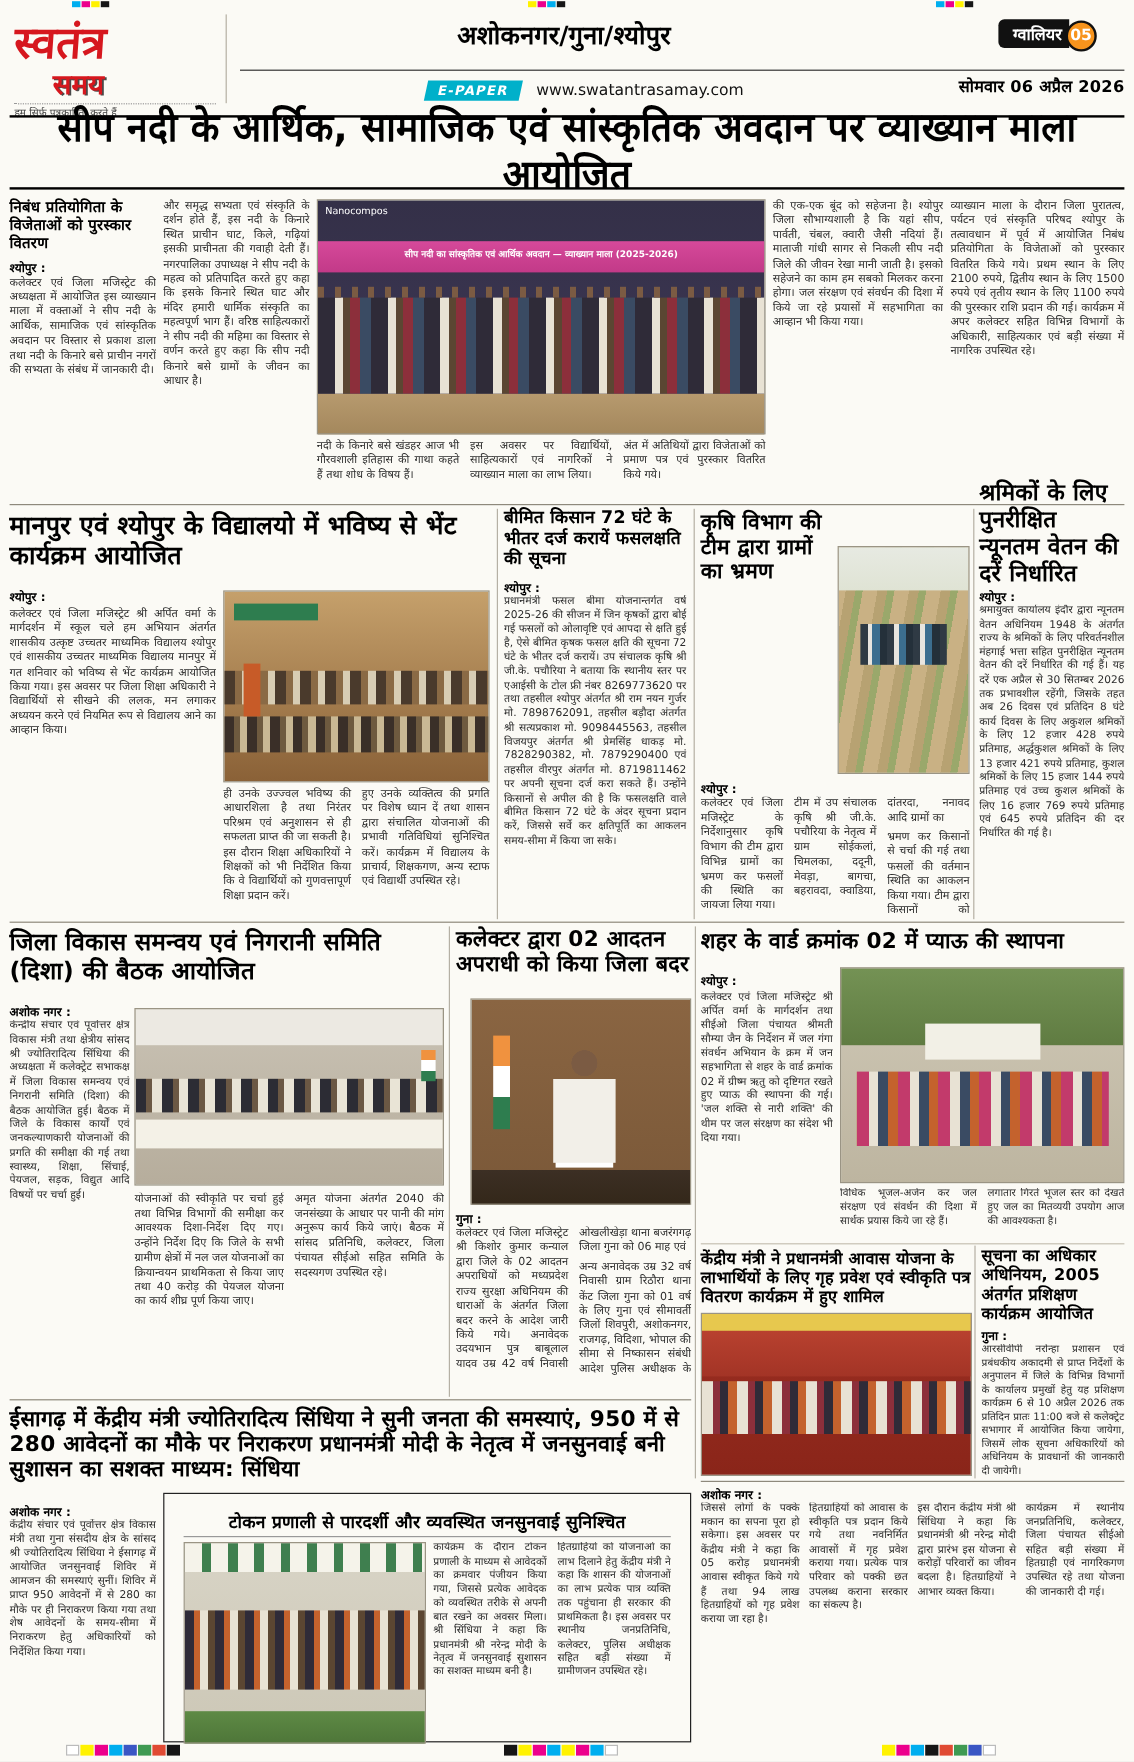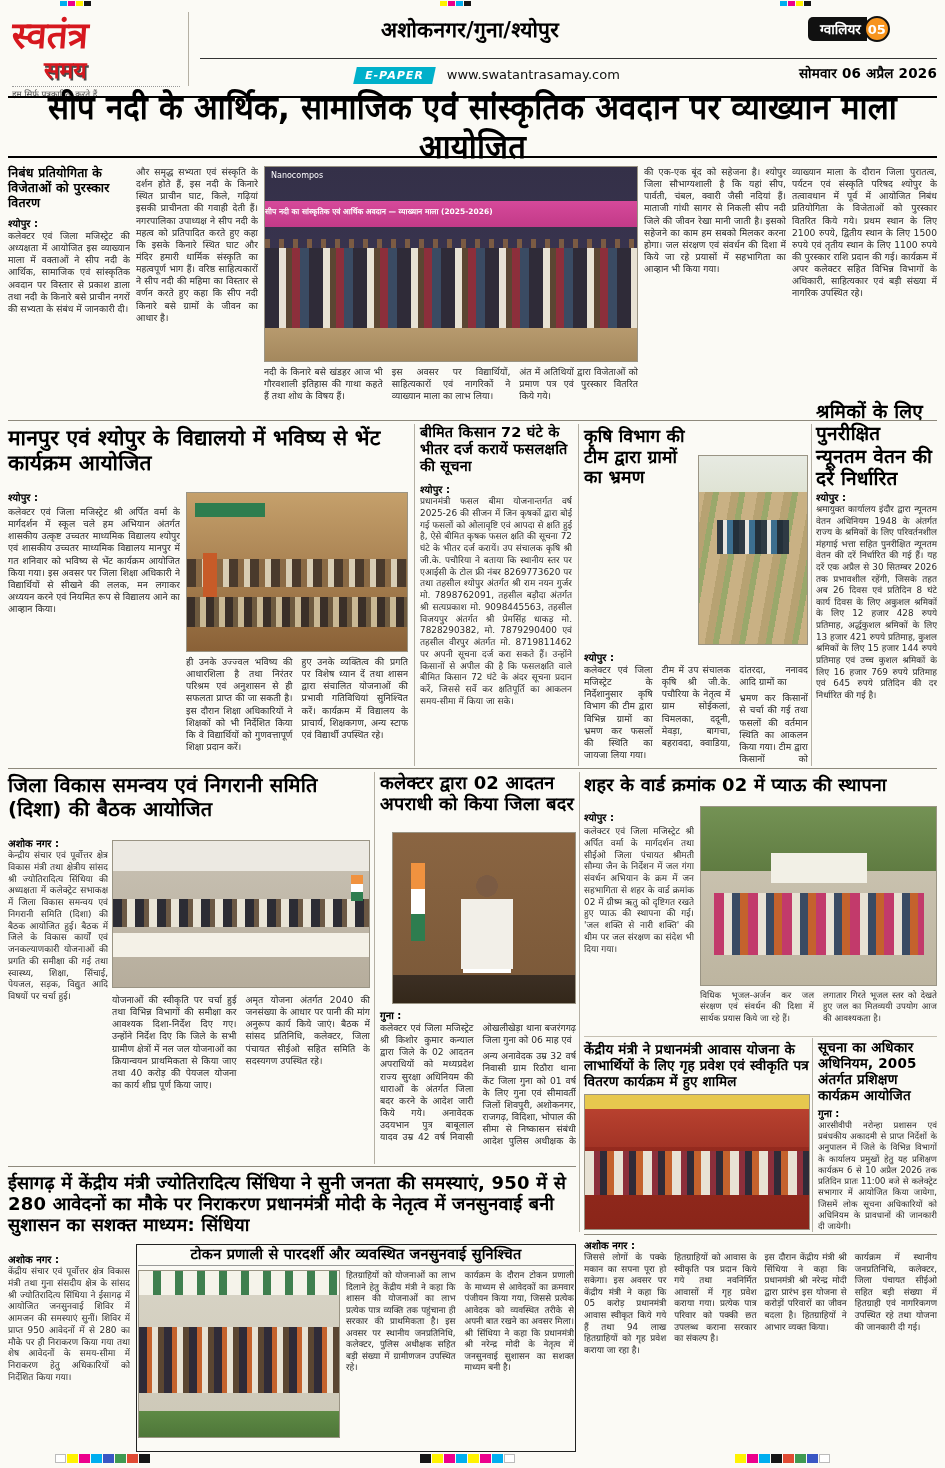--- a/index.html
+++ b/index.html
@@ -51,21 +51,21 @@
 
   <div class="abs" style="top:18px;left:200px;width:540px;text-align:center">
     <div class="hl" style="font-size:21px">अशोकनगर/गुना/श्योपुर</div>
   </div>
   <div class="hrule" style="left:200px;top:58px;width:737px;background:#333"></div>
   <div class="abs" style="top:64px;left:355px">
     <span class="epaper">E-PAPER</span>
     <span style="font-weight:400;font-size:13px;margin-left:8px;color:#111">www.swatantrasamay.com</span>
   </div>
 
-  <div class="abs" style="top:16px;left:808px;width:130px;text-align:left">
+  <div class="abs" style="top:16px;left:808px;width:130px;text-align:center">
     <span class="citypill">ग्वालियर</span><span class="pagecircle">05</span>
   </div>
   <div class="abs hl" style="top:66px;left:760px;width:177px;text-align:right;font-size:13.5px">सोमवार 06 अप्रैल 2026</div>
 
   <div class="abs lead-banner" style="top:96px;left:8px;width:929px;height:62px">
     <span class="hl" style="font-size:31px;transform:scaleY(1.06)">सीप नदी के आर्थिक, सामाजिक एवं सांस्कृतिक अवदान पर व्याख्यान माला आयोजित</span>
   </div>
 
   <div class="abs hl" style="top:166px;left:8px;width:122px;font-size:12.5px">निबंध प्रतियोगिता के विजेताओं को पुरस्कार वितरण</div>
   <div class="abs byline" style="top:216px;left:8px">श्योपुर :</div>
@@ -73,21 +73,21 @@
   <div class="abs bt" style="top:166px;left:136px;width:122px;height:252px">और समृद्ध सभ्यता एवं संस्कृति के दर्शन होते हैं, इस नदी के किनारे स्थित प्राचीन घाट, किले, गढ़ियां इसकी प्राचीनता की गवाही देती हैं। नगरपालिका उपाध्यक्ष ने सीप नदी के महत्व को प्रतिपादित करते हुए कहा कि इसके किनारे स्थित घाट और मंदिर हमारी धार्मिक संस्कृति का महत्वपूर्ण भाग हैं। वरिष्ठ साहित्यकारों ने सीप नदी की महिमा का विस्तार से वर्णन करते हुए कहा कि सीप नदी किनारे बसे ग्रामों के जीवन का आधार है।</div>
 
   <div class="photo" style="top:166px;left:264px;width:374px;height:196px;
        background:
          linear-gradient(#d6499a,#c23a88) 0 34px/100% 26px no-repeat,
          repeating-linear-gradient(90deg,#7b5b43 0 5px,transparent 5px 14px) 0 72px/100% 9px no-repeat,
          repeating-linear-gradient(90deg,#2f2b38 0 14px,#e8e2d4 14px 21px,#5b4632 21px 27px,#8c2f3b 27px 35px,#3a4b63 35px 44px) 0 81px/100% 80px no-repeat,
          linear-gradient(#b79a6e,#a3875c) 0 161px/100% 35px no-repeat,
          linear-gradient(#343048,#3e3856)">
     <span class="ph-label" style="top:4px;left:6px;font-size:8px;font-weight:400">Nanocompos</span>
-    <span class="ph-label" style="top:39px;left:0;right:0;font-size:7.5px">सीप नदी का सांस्कृतिक एवं आर्थिक अवदान — व्याख्यान माला (2025-2026)</span>
+    <span class="ph-label" style="top:39px;left:0;right:0;text-align:center;font-size:7.5px">सीप नदी का सांस्कृतिक एवं आर्थिक अवदान — व्याख्यान माला (2025-2026)</span>
   </div>
   <div class="abs bt" style="top:166px;left:644px;width:142px;height:252px">की एक-एक बूंद को सहेजना है। श्योपुर जिला सौभाग्यशाली है कि यहां सीप, पार्वती, चंबल, क्वारी जैसी नदियां हैं। माताजी गांधी सागर से निकली सीप नदी जिले की जीवन रेखा मानी जाती है। इसको सहेजने का काम हम सबको मिलकर करना होगा। जल संरक्षण एवं संवर्धन की दिशा में किये जा रहे प्रयासों में सहभागिता का आव्हान भी किया गया।</div>
   <div class="abs bt cols3" style="top:366px;left:264px;width:374px;height:52px">
     <p>नदी के किनारे बसे खंडहर आज भी गौरवशाली इतिहास की गाथा कहते हैं तथा शोध के विषय हैं।</p>
     <p>इस अवसर पर विद्यार्थियों, साहित्यकारों एवं नागरिकों ने व्याख्यान माला का लाभ लिया।</p>
     <p>अंत में अतिथियों द्वारा विजेताओं को प्रमाण पत्र एवं पुरस्कार वितरित किये गये।</p>
   </div>
   <div class="abs bt" style="top:166px;left:792px;width:145px;height:252px">व्याख्यान माला के दौरान जिला पुरातत्व, पर्यटन एवं संस्कृति परिषद श्योपुर के तत्वावधान में पूर्व में आयोजित निबंध प्रतियोगिता के विजेताओं को पुरस्कार वितरित किये गये। प्रथम स्थान के लिए 2100 रुपये, द्वितीय स्थान के लिए 1500 रुपये एवं तृतीय स्थान के लिए 1100 रुपये की पुरस्कार राशि प्रदान की गई। कार्यक्रम में अपर कलेक्टर सहित विभिन्न विभागों के अधिकारी, साहित्यकार एवं बड़ी संख्या में नागरिक उपस्थित रहे।</div>
 
   <div class="hrule" style="top:420px;left:8px;width:929px"></div>
@@ -211,32 +211,32 @@
     <p>हितग्राहियों को आवास के स्वीकृति पत्र प्रदान किये गये तथा नवनिर्मित आवासों में गृह प्रवेश कराया गया। प्रत्येक पात्र परिवार को पक्की छत उपलब्ध कराना सरकार का संकल्प है।</p>
     <p>इस दौरान केंद्रीय मंत्री श्री सिंधिया ने कहा कि प्रधानमंत्री श्री नरेन्द्र मोदी द्वारा प्रारंभ इस योजना से करोड़ों परिवारों का जीवन बदला है। हितग्राहियों ने आभार व्यक्त किया।</p>
     <p>कार्यक्रम में स्थानीय जनप्रतिनिधि, कलेक्टर, जिला पंचायत सीईओ सहित बड़ी संख्या में हितग्राही एवं नागरिकगण उपस्थित रहे तथा योजना की जानकारी दी गई।</p>
   </div>
 
   <div class="hrule" style="top:1166px;left:8px;width:568px"></div>
   <div class="abs hl" style="top:1172px;left:8px;width:568px;font-size:18px">ईसागढ़ में केंद्रीय मंत्री ज्योतिरादित्य सिंधिया ने सुनी जनता की समस्याएं, 950 में से 280 आवेदनों का मौके पर निराकरण प्रधानमंत्री मोदी के नेतृत्व में जनसुनवाई बनी सुशासन का सशक्त माध्यम: सिंधिया</div>
   <div class="abs byline" style="top:1252px;left:8px">अशोक नगर :</div>
   <div class="abs bt" style="top:1266px;left:8px;width:122px;height:186px;font-size:8.9px">केंद्रीय संचार एवं पूर्वोत्तर क्षेत्र विकास मंत्री तथा गुना संसदीय क्षेत्र के सांसद श्री ज्योतिरादित्य सिंधिया ने ईसागढ़ में आयोजित जनसुनवाई शिविर में आमजन की समस्याएं सुनीं। शिविर में प्राप्त 950 आवेदनों में से 280 का मौके पर ही निराकरण किया गया तथा शेष आवेदनों के समय-सीमा में निराकरण हेतु अधिकारियों को निर्देशित किया गया।</div>
 
-  <div class="abs" style="top:1244px;left:136px;width:440px;height:208px;border:1px solid #222;padding:1px">
+  <div class="abs" style="top:1244px;left:136px;width:440px;height:208px;border:1px solid #222;padding:16px">
     <div class="hl" style="font-size:14.5px;text-align:center;border-bottom:1px solid #999;padding-bottom:2px">टोकन प्रणाली से पारदर्शी और व्यवस्थित जनसुनवाई सुनिश्चित</div>
     <div style="display:flex;gap:6px;margin-top:4px;height:170px">
       <div class="photo" style="position:relative;flex:0 0 202px;height:168px;
            background:
              repeating-linear-gradient(90deg,#f5f3ea 0 14px,#3f7f4f 14px 22px) 0 0/100% 24px no-repeat,
              repeating-linear-gradient(90deg,#2f2b38 0 8px,#c4622d 8px 13px,#e8e2d4 13px 19px,#5b4632 19px 25px) 0 56px/100% 66px no-repeat,
              linear-gradient(#5e8a45,#4d7538) 0 140px/100% 28px no-repeat,
              linear-gradient(#d8d4c6,#ccc7b6)"></div>
       <div class="bt cols2" style="flex:1;height:168px;font-size:8.7px">
+        <p>कार्यक्रम के दौरान टोकन प्रणाली के माध्यम से आवेदकों का क्रमवार पंजीयन किया गया, जिससे प्रत्येक आवेदक को व्यवस्थित तरीके से अपनी बात रखने का अवसर मिला। श्री सिंधिया ने कहा कि प्रधानमंत्री श्री नरेन्द्र मोदी के नेतृत्व में जनसुनवाई सुशासन का सशक्त माध्यम बनी है।</p>
         <p>हितग्राहियों को योजनाओं का लाभ दिलाने हेतु केंद्रीय मंत्री ने कहा कि शासन की योजनाओं का लाभ प्रत्येक पात्र व्यक्ति तक पहुंचाना ही सरकार की प्राथमिकता है। इस अवसर पर स्थानीय जनप्रतिनिधि, कलेक्टर, पुलिस अधीक्षक सहित बड़ी संख्या में ग्रामीणजन उपस्थित रहे।</p>
-        <p>कार्यक्रम के दौरान टोकन प्रणाली के माध्यम से आवेदकों का क्रमवार पंजीयन किया गया, जिससे प्रत्येक आवेदक को व्यवस्थित तरीके से अपनी बात रखने का अवसर मिला। श्री सिंधिया ने कहा कि प्रधानमंत्री श्री नरेन्द्र मोदी के नेतृत्व में जनसुनवाई सुशासन का सशक्त माध्यम बनी है।</p>
       </div>
     </div>
   </div>
 
   <div class="abs" style="top:1454px;left:55px"><i class="sq w"></i><i class="sq y"></i><i class="sq m"></i><i class="sq c"></i><i class="sq b"></i><i class="sq g"></i><i class="sq r"></i><i class="sq k"></i></div>
   <div class="abs" style="top:1454px;left:420px"><i class="sq k"></i><i class="sq y"></i><i class="sq m"></i><i class="sq c"></i><i class="sq y"></i><i class="sq m"></i><i class="sq c"></i><i class="sq w"></i></div>
   <div class="abs" style="top:1454px;left:735px"><i class="sq y"></i><i class="sq m"></i><i class="sq c"></i><i class="sq k"></i><i class="sq r"></i><i class="sq g"></i><i class="sq b"></i><i class="sq w"></i></div>
 
 </div>
 

